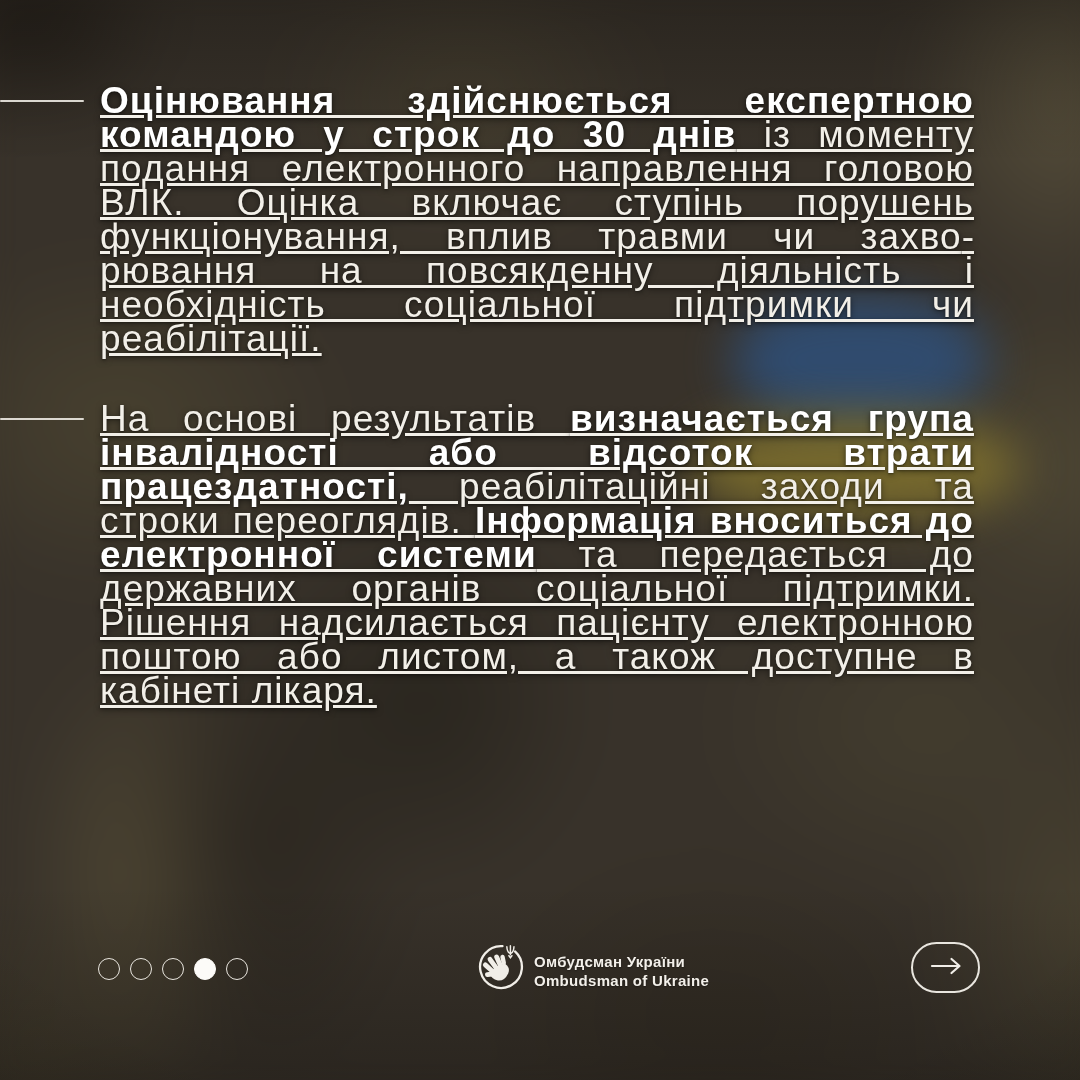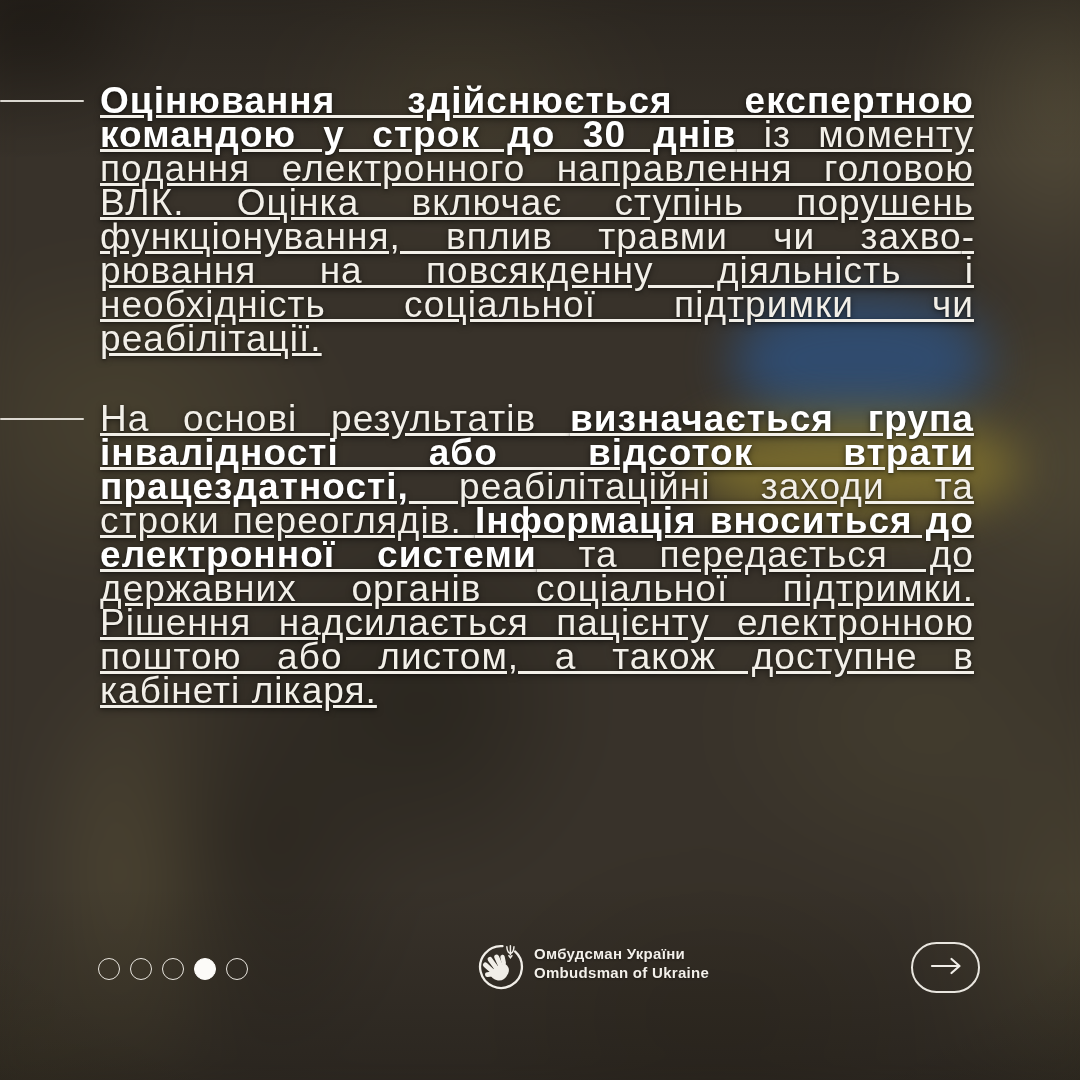--- a/index.html
+++ b/index.html
@@ -51,21 +51,21 @@
     position:absolute;left:-100px;top:16px;width:84px;height:2px;
     background:var(--line,#e9e6df);opacity:.92;border-radius:1px;
   }
   
   .dots{position:absolute;left:98px;top:958px;display:flex;gap:10px;}
   .dot{
     width:22px;height:22px;border-radius:50%;box-sizing:border-box;
     border:1.5px solid var(--line,#e9e6df);background:transparent;
   }
   .dot.active{background:#fcfbf8;border-color:#fcfbf8;}
-  .logo{position:absolute;left:478px;top:944px;display:flex;align-items:flex-start;gap:10px;color:#f3f0ea;}
+  .logo{position:absolute;left:478px;top:944px;display:flex;align-items:flex-end;gap:10px;color:#f3f0ea;}
   .logo svg{display:block;}
   .logo-text{font-size:15px;font-weight:700;line-height:19px;letter-spacing:.3px;
     text-shadow:0 1px 2px rgba(0,0,0,.4);}
   .next{
     position:absolute;left:911px;top:942px;width:69px;height:51px;
     border:2px solid var(--line,#e9e6df);border-radius:26px;
     background:transparent;display:flex;align-items:center;justify-content:center;
     cursor:pointer;color:#f1eee8;padding:0;
   }
 </style>

